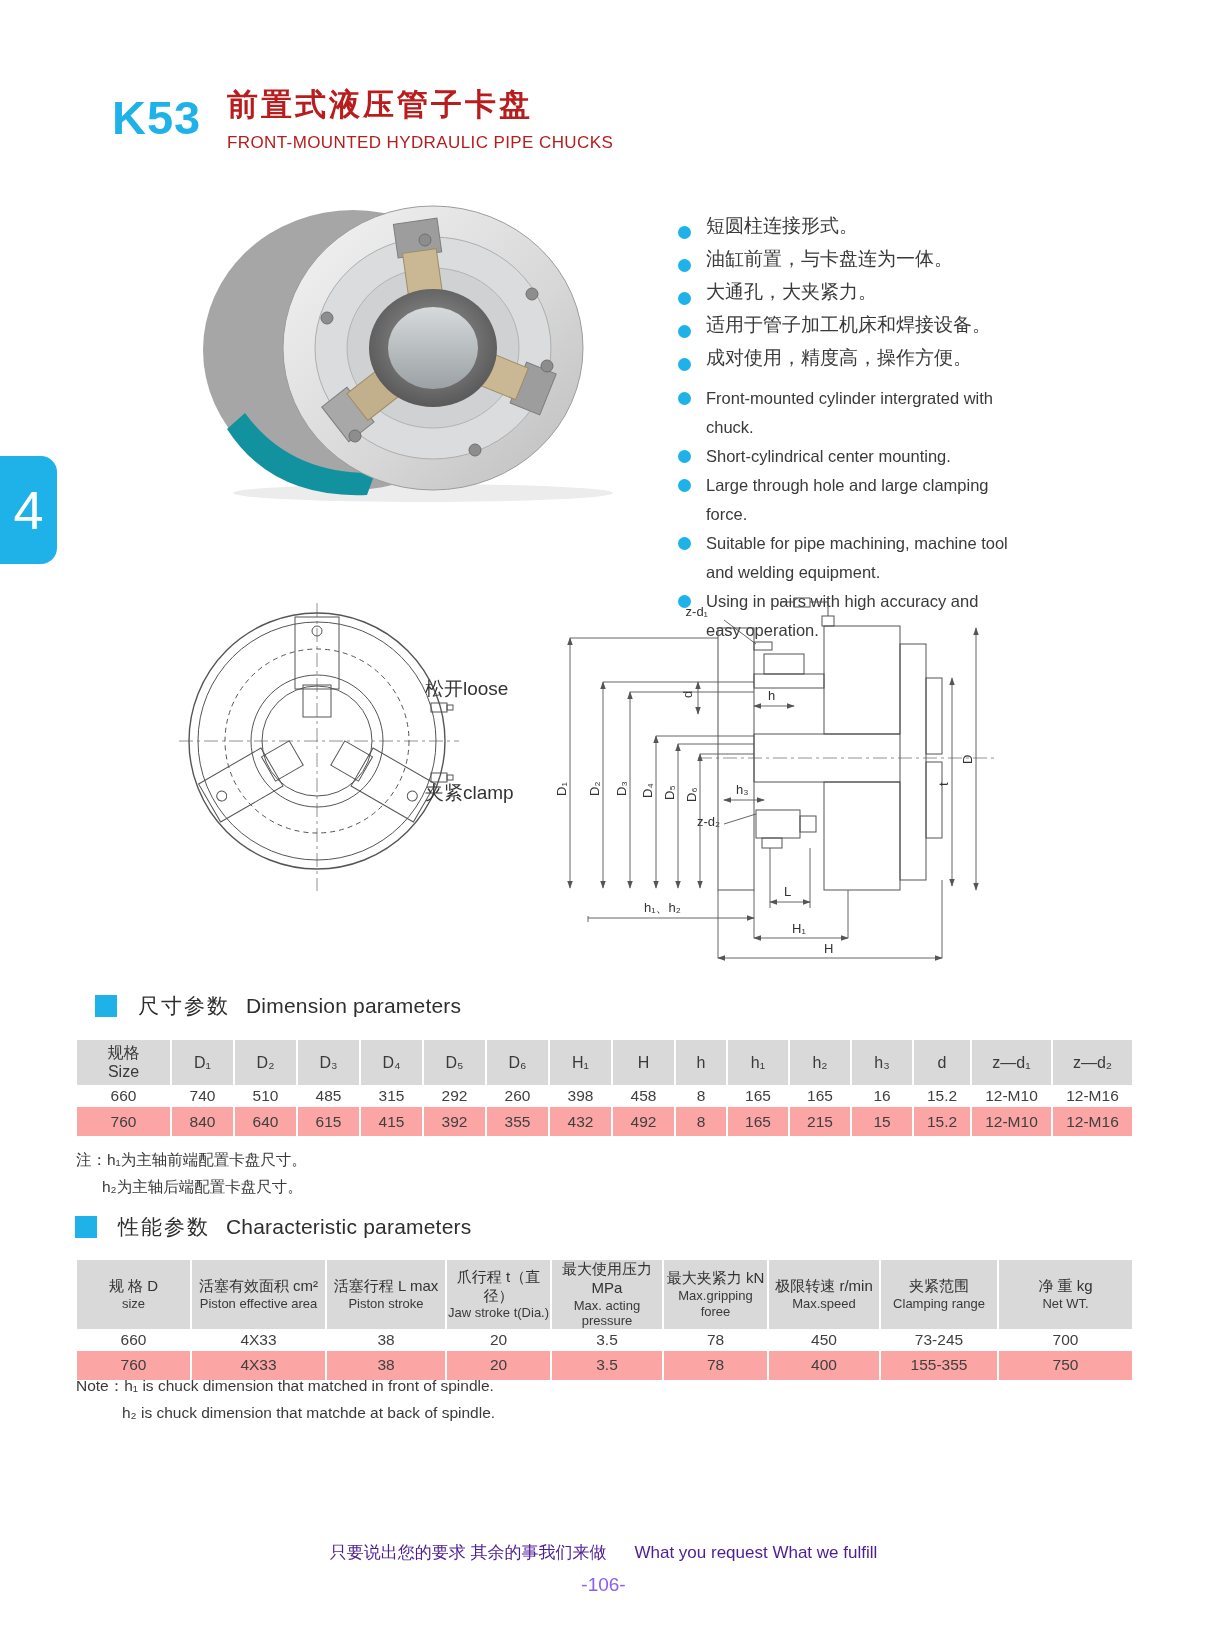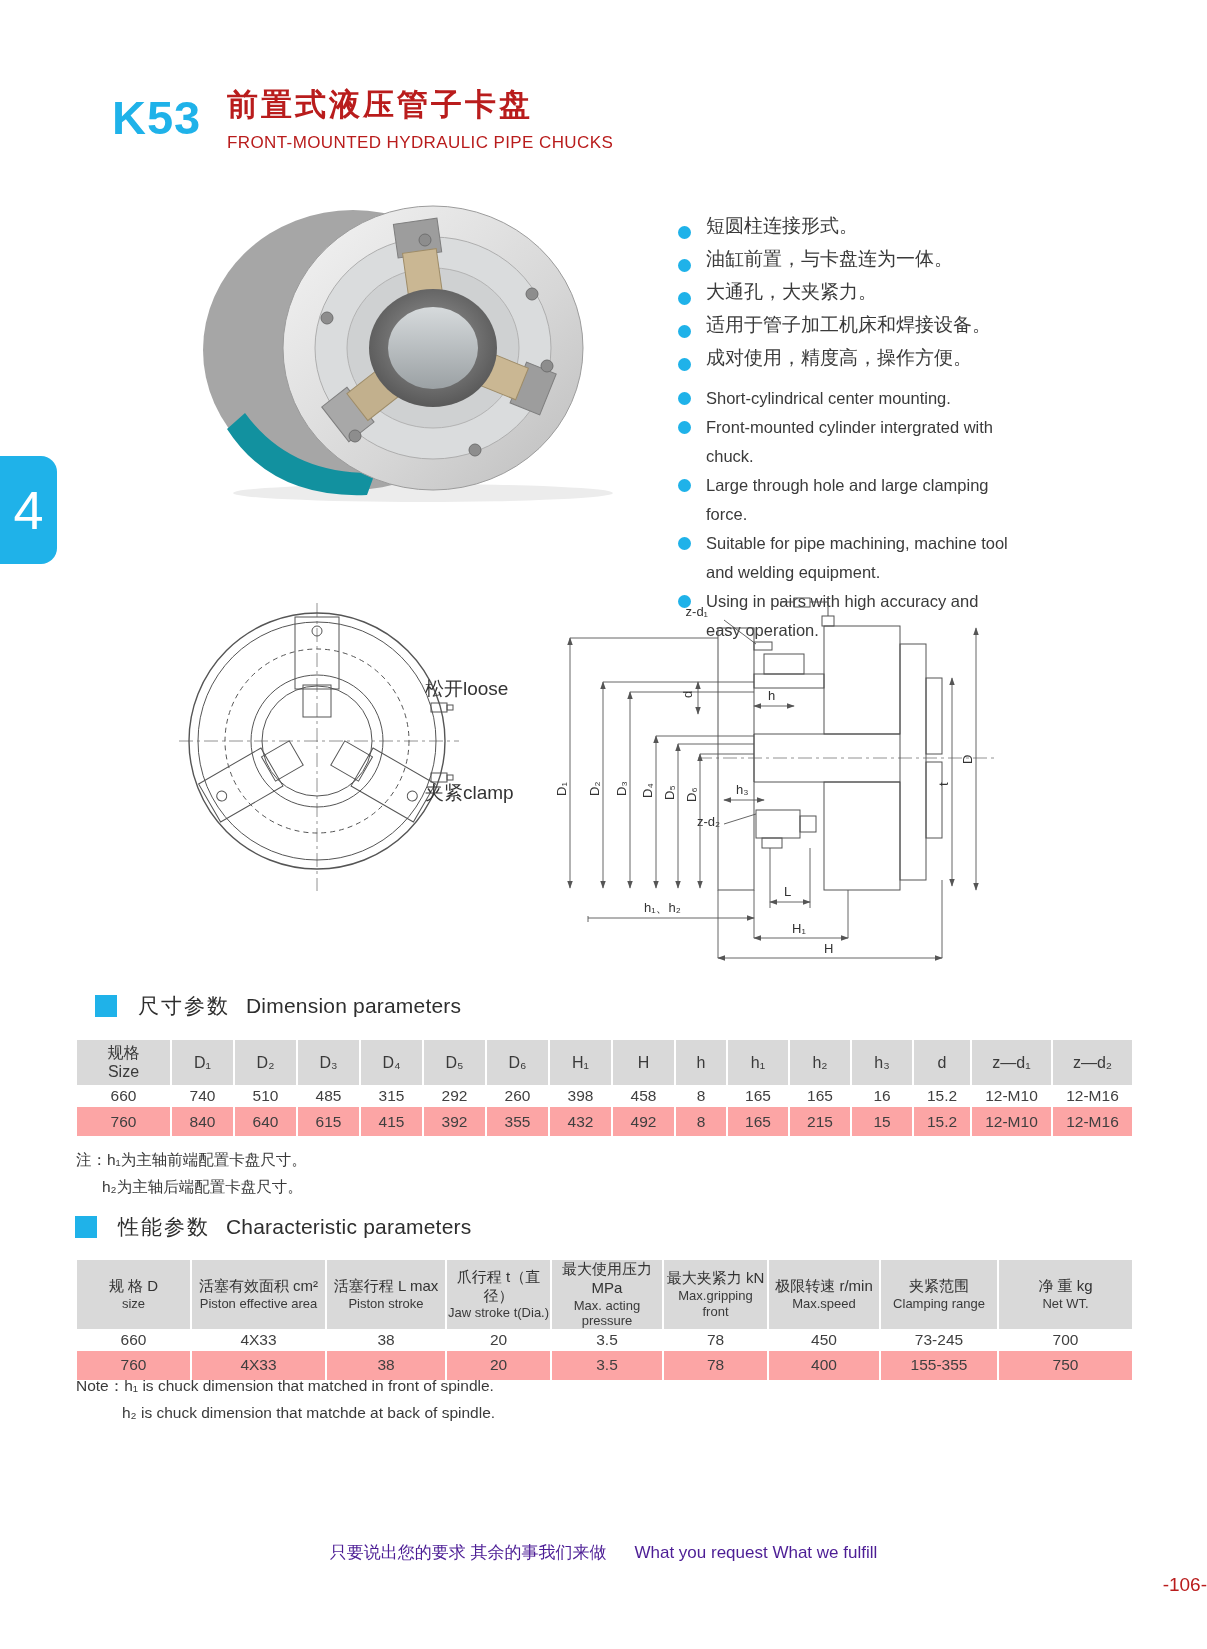--- a/index.html
+++ b/index.html
@@ -63,21 +63,21 @@
   .ctab td{font-size:15.5px;color:#3f3f3f;}
 
   
   .note{position:absolute;left:76px;font-size:15.5px;color:#3a3a3a;line-height:27px;}
   .note .ind1{padding-left:26px;}
   .note .ind2{padding-left:46px;}
 
   
   .slogan{position:absolute;left:0;top:1541px;width:100%;text-align:center;font-size:17px;color:#4c1d95;}
   .slogan .gap{display:inline-block;width:28px;}
-  .pageno{position:absolute;left:0;top:1574px;width:100%;text-align:right;font-size:19px;color:#b91c1c;}
+  .pageno{position:absolute;left:0;top:1574px;width:100%;text-align:center;font-size:19px;color:#8b5cf6;}
 </style>
 </head>
 <body>
 
 <div class="page">
 
   <div class="side-tab">
     <span>4</span>
   </div>
 
@@ -154,25 +154,25 @@
       </li>
     <li>
         <span class="dot"></span>
         <span>成对使用，精度高，操作方便。</span>
       </li>
   </ul>
 
   <ul class="feat feat-en">
     <li>
         <span class="dot"></span>
+        <span>Front-mounted cylinder intergrated with chuck.</span>
+      </li>
+    <li>
+        <span class="dot"></span>
         <span>Short-cylindrical center mounting.</span>
-      </li>
-    <li>
-        <span class="dot"></span>
-        <span>Front-mounted cylinder intergrated with chuck.</span>
       </li>
     <li>
         <span class="dot"></span>
         <span>Large through hole and large clamping force.</span>
       </li>
     <li>
         <span class="dot"></span>
         <span>Suitable for pipe machining, machine tool and welding equipment.</span>
       </li>
     <li>
@@ -440,21 +440,21 @@
         <th>
             <div class="t2h-cn">爪行程 t（直径）</div>
             <div class="t2h-en">Jaw stroke t(Dia.)</div>
           </th>
         <th>
             <div class="t2h-cn">最大使用压力 MPa</div>
             <div class="t2h-en">Max. acting pressure</div>
           </th>
         <th>
             <div class="t2h-cn">最大夹紧力 kN</div>
-            <div class="t2h-en">Max.gripping front</div>
+            <div class="t2h-en">Max.gripping foree</div>
           </th>
         <th>
             <div class="t2h-cn">极限转速 r/min</div>
             <div class="t2h-en">Max.speed</div>
           </th>
         <th>
             <div class="t2h-cn">夹紧范围</div>
             <div class="t2h-en">Clamping range</div>
           </th>
         <th>

